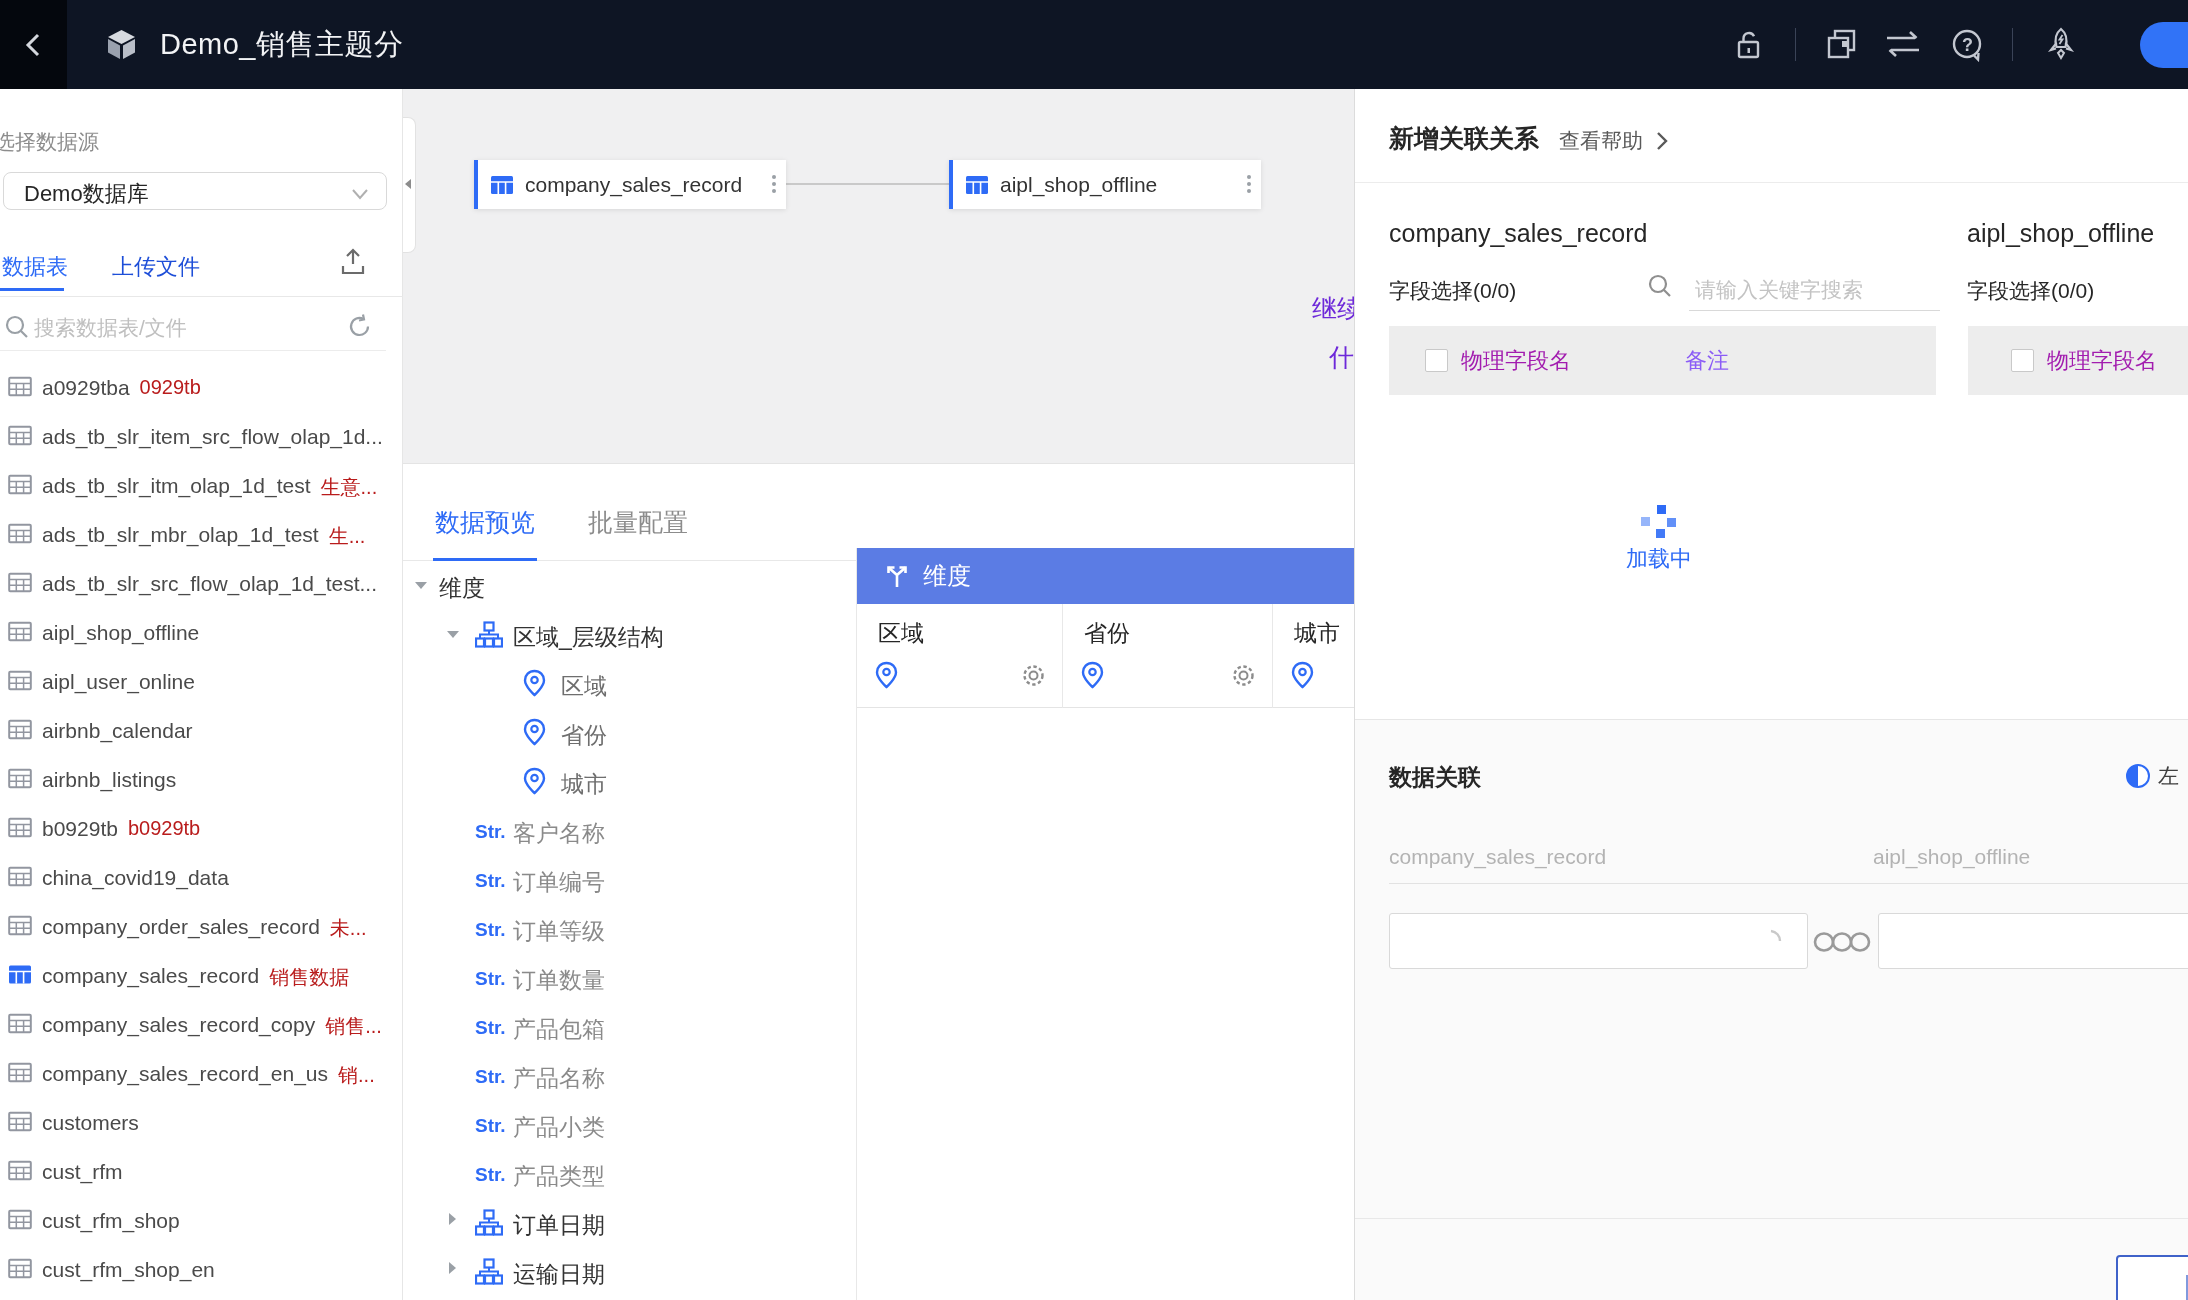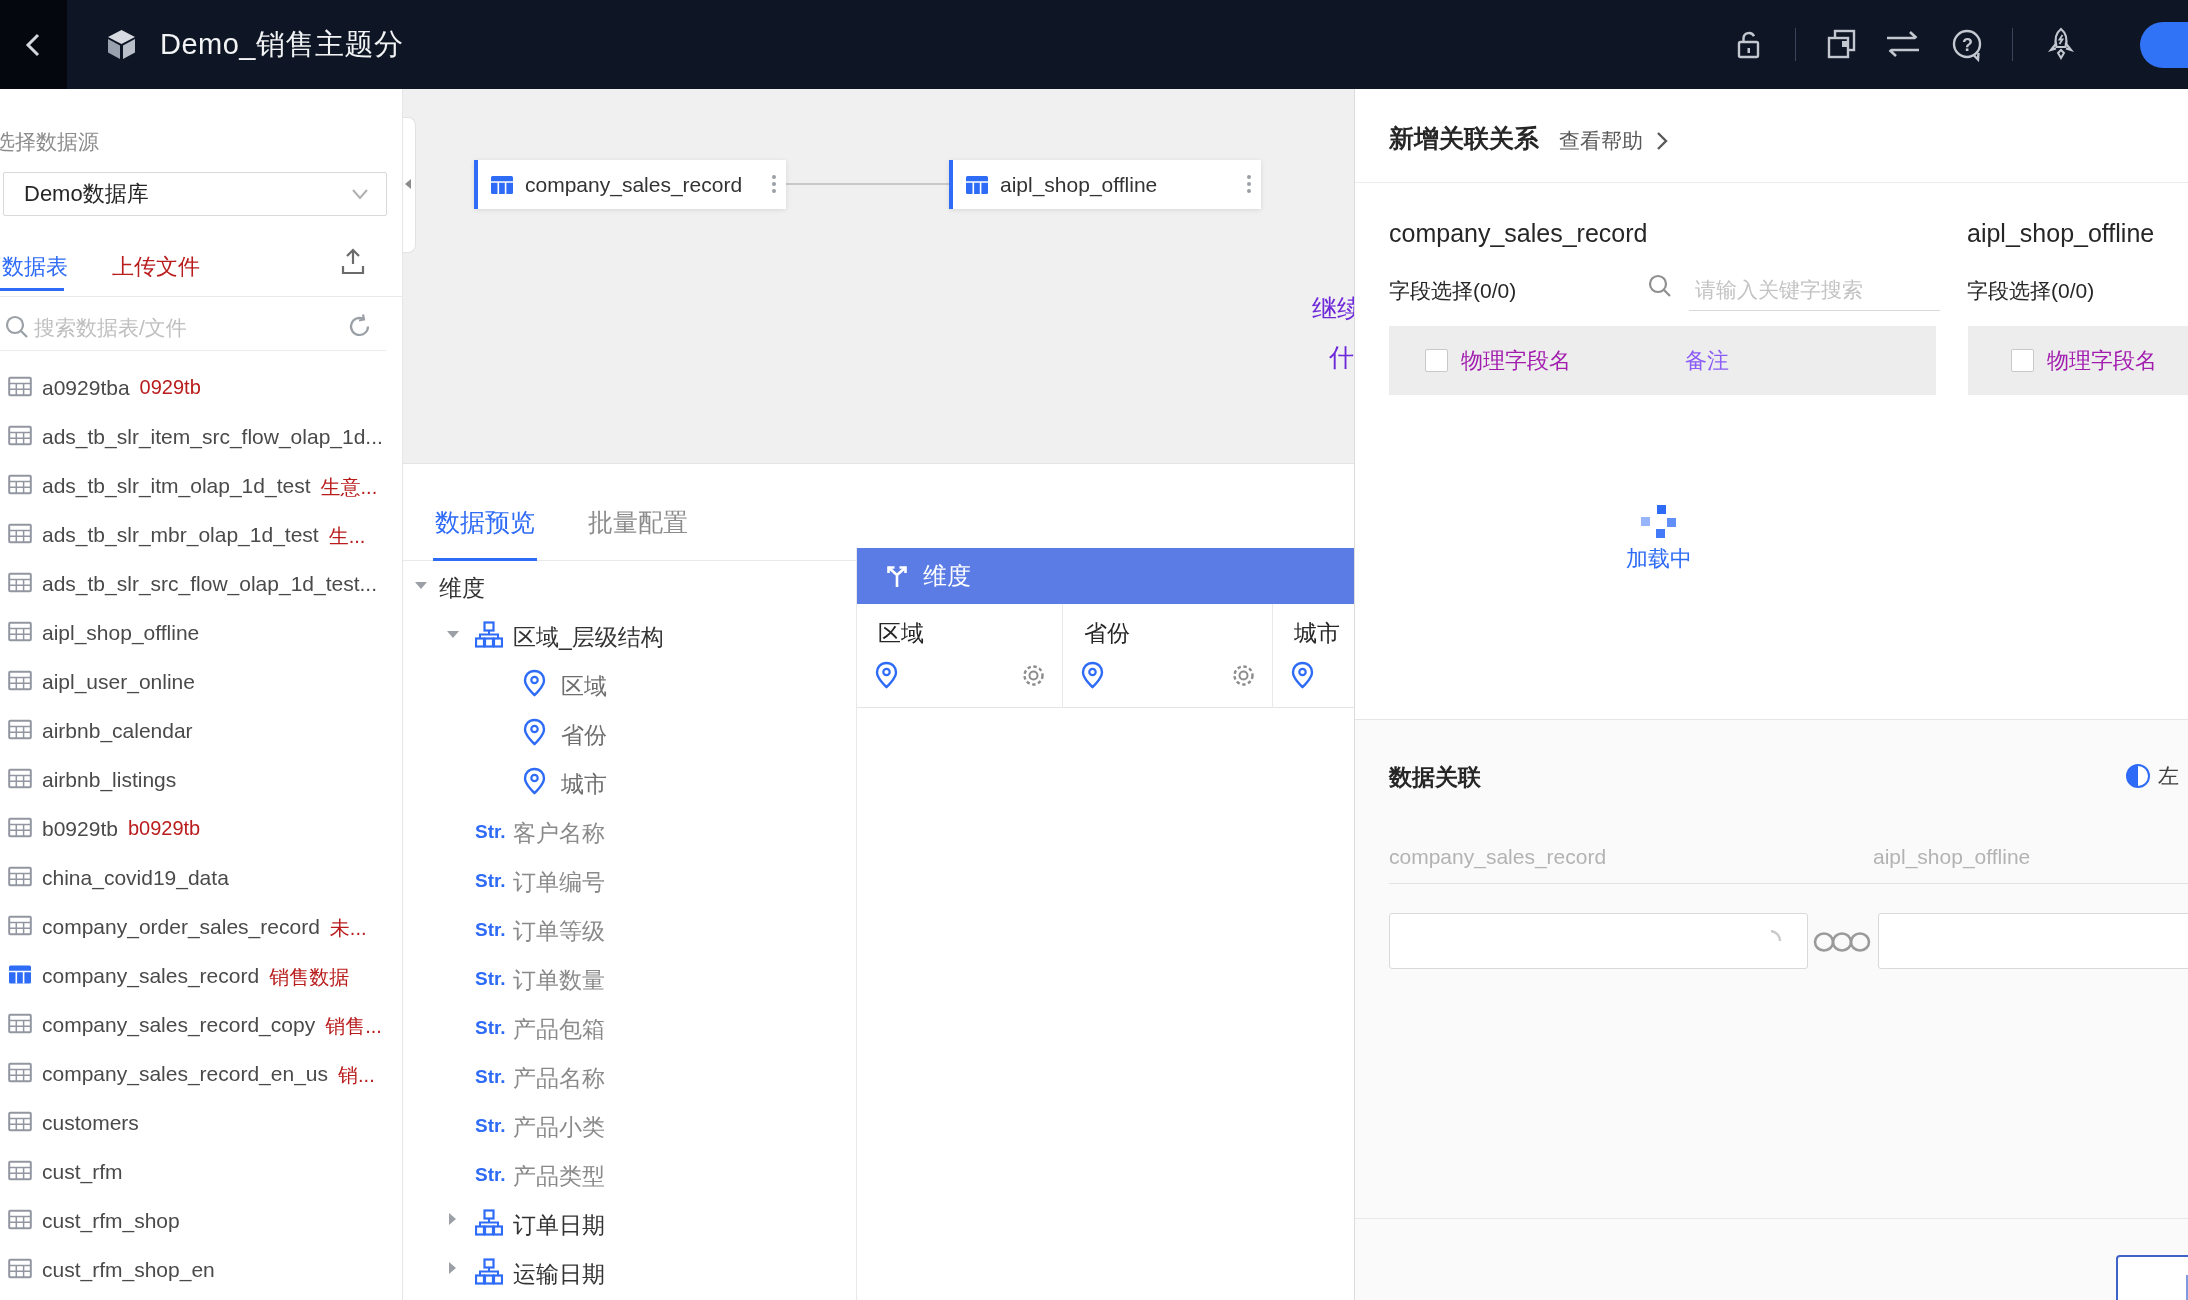--- a/index.html
+++ b/index.html
@@ -7,24 +7,24 @@
 .abs{position:absolute}
 
 #header{position:absolute;left:0;top:0;width:2188px;height:89px;background:#0e1524}
 #back{position:absolute;left:0;top:0;width:67px;height:89px;background:#04070d;display:flex;align-items:center;justify-content:center}
 #title{position:absolute;left:160px;top:0;height:89px;display:flex;align-items:center;color:#f2f3f5;font-size:29px;font-weight:500;letter-spacing:.5px}
 .hdiv{position:absolute;top:28px;width:1px;height:33px;background:#3a4357}
 #pill{position:absolute;left:2140px;top:22px;width:70px;height:46px;border-radius:23px;background:#3173f7}
 
 #sidebar{position:absolute;left:0;top:89px;width:403px;height:1211px;background:#fff;border-right:1px solid #e6e6e6}
 #ds-label{position:absolute;left:-6px;top:39px;font-size:21px;color:#8c8c8c}
-#ds-select{position:absolute;left:3px;top:83px;width:384px;height:44px;border:1px solid #d9d9d9;border-radius:2px;display:flex;align-items:center}
+#ds-select{position:absolute;left:3px;top:83px;width:384px;height:38px;border:1px solid #d9d9d9;border-radius:8px;display:flex;align-items:flex-end}
 #ds-select span{margin-left:20px;font-size:22px;color:#262626}
 #ds-select svg{position:absolute;right:16px;top:14px}
-.stab{position:absolute;top:163px;font-size:22px;color:#b91c1c}
+.stab{position:absolute;top:163px;font-size:22px;color:#1d4ed8}
 #tab-tables{left:2px;color:#2e6bf6;font-weight:500}
 #tab-upload{left:112px}
 #tab-underline{position:absolute;left:0;top:199px;width:64px;height:3px;background:#2e6bf6}
 #tabs-div{position:absolute;left:0;top:207px;width:403px;height:1px;background:#e8e8e8}
 #upload-icon{position:absolute;left:340px;top:159px}
 #search-ph{position:absolute;left:34px;top:225px;font-size:21px;color:#bfbfbf}
 #search-div{position:absolute;left:0;top:261px;width:386px;height:1px;background:#ececec}
 #table-list{position:absolute;left:0;top:287px;width:402px}
 .trow{height:49px;display:flex;align-items:flex-start;cursor:pointer}
 .trow svg{margin-left:8px;flex:none}

